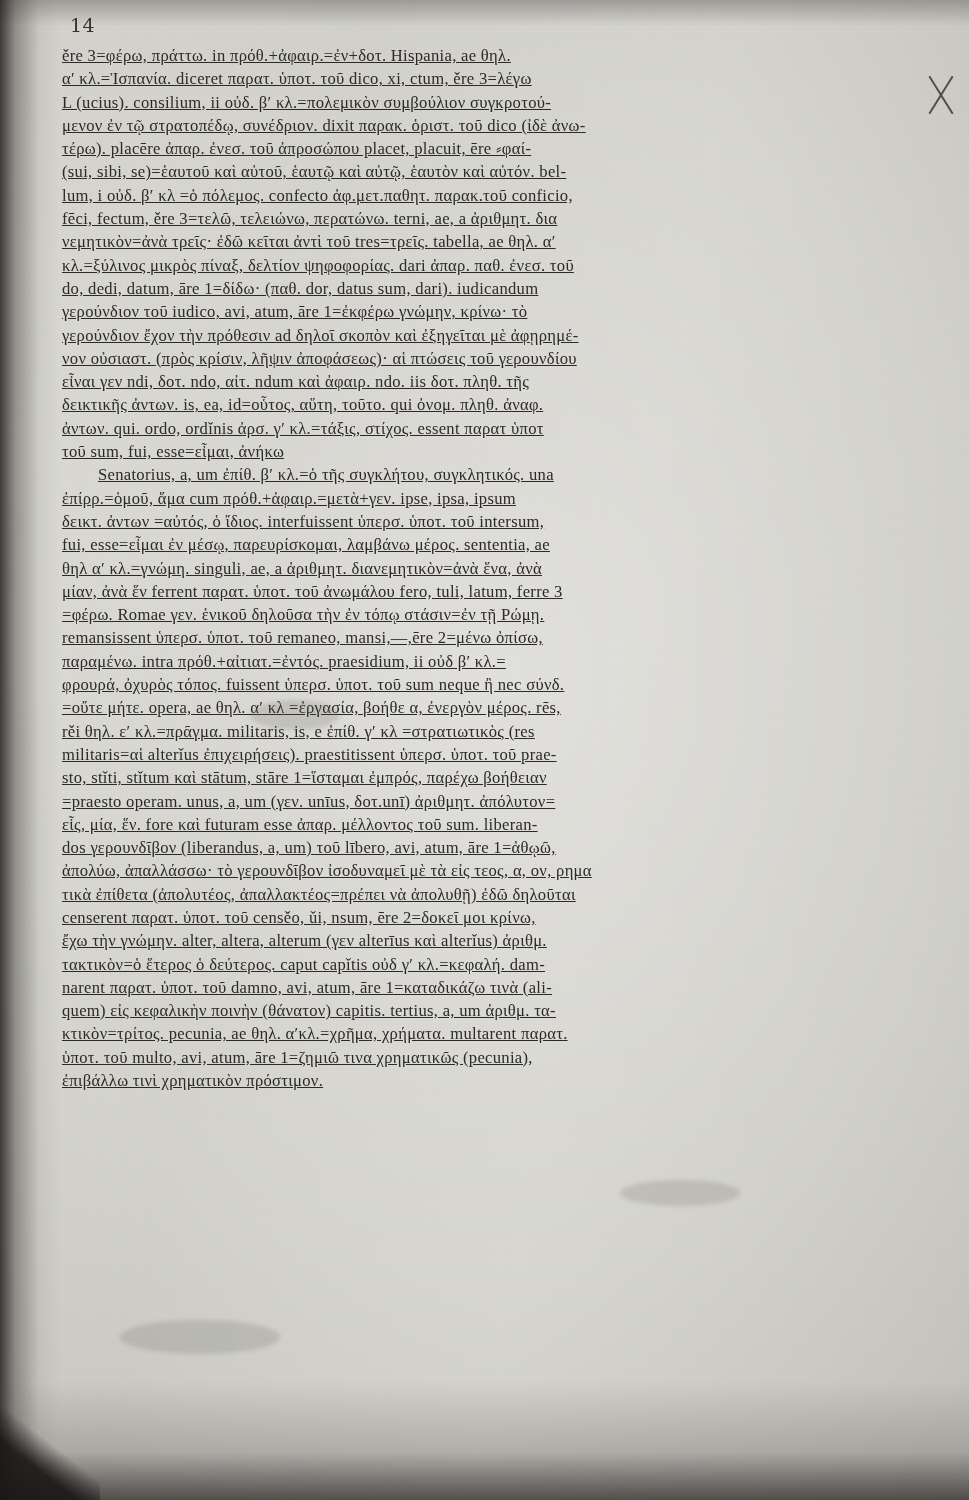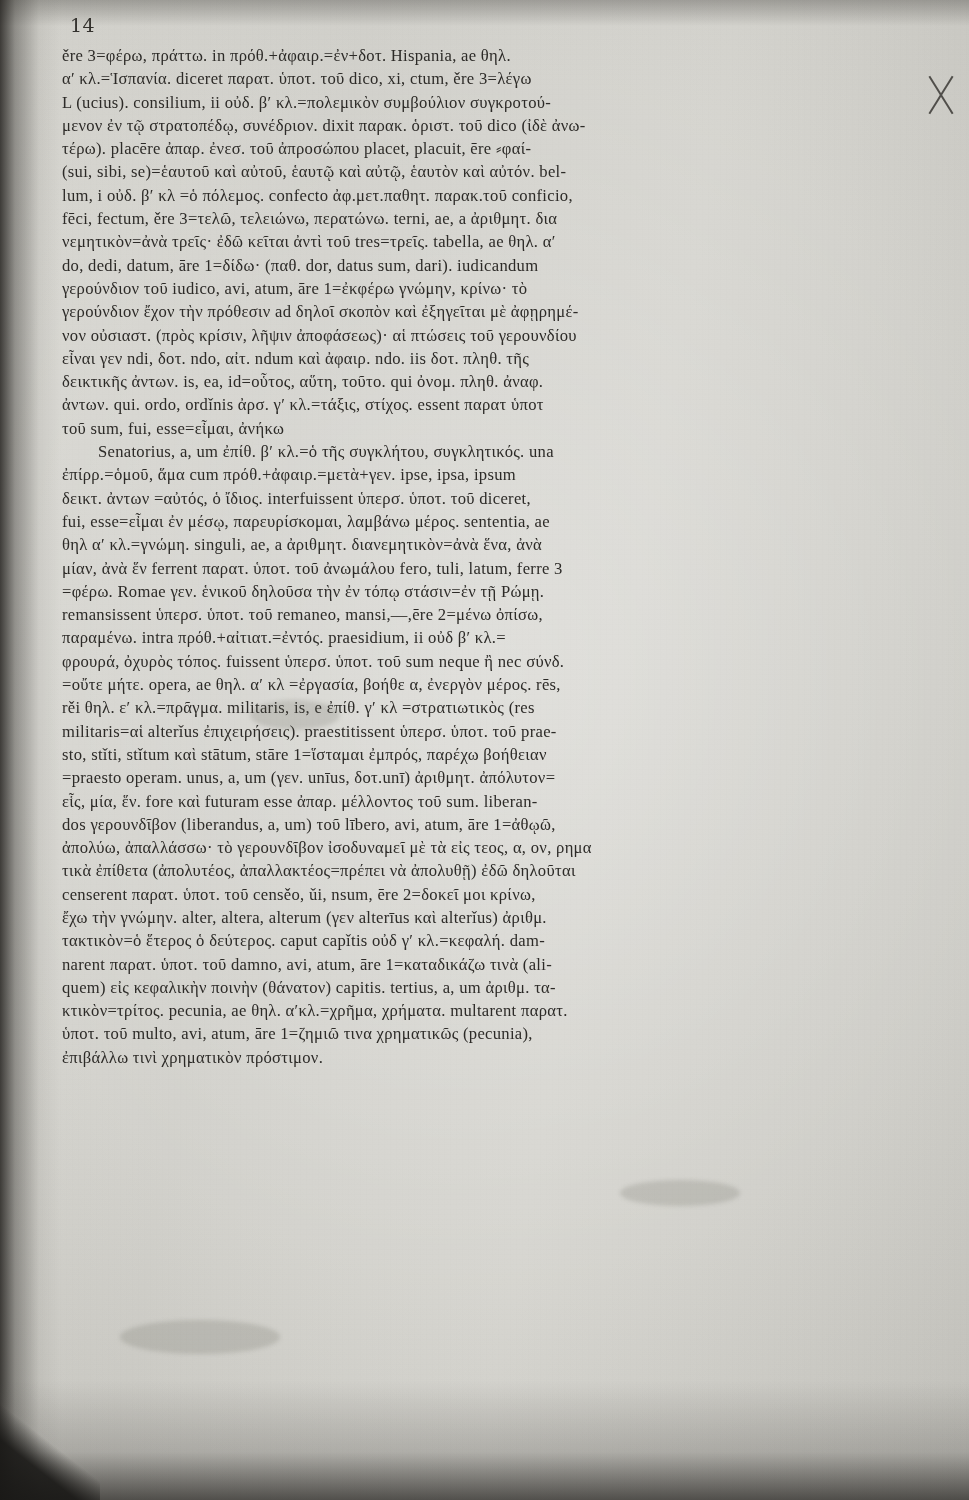--- a/index.html
+++ b/index.html
@@ -78,20 +78,21 @@
     font-size: 16.6px;
     line-height: 23.3px;
     text-align: justify;
     text-justify: inter-word;
     font-family: "DejaVu Serif", serif;
     letter-spacing: 0.1px;
   }
   .column p {
     margin: 0;
     padding: 0;
+    text-decoration: underline;
   }
   .column p.indent {
     text-indent: 36px;
   }
   .lat {
     font-family: "Liberation Serif", serif;
     letter-spacing: 0.3px;
   }
   
   .xmark {
@@ -132,31 +133,32 @@
   <div class="column">
     <p class="lat">ěre 3=φέρω, πράττω. in πρόθ.+ἀφαιρ.=ἐν+δοτ. Hispania, ae θηλ.</p>
     <p class="lat">α′ κλ.=Ἱσπανία. diceret παρατ. ὑποτ. τοῦ dico, xi, ctum, ěre 3=λέγω</p>
     <p class="lat">L (ucius). consilium, ii οὐδ. β′ κλ.=πολεμικὸν συμβούλιον συγκροτού-</p>
     <p class="lat">μενον ἐν τῷ στρατοπέδῳ, συνέδριον. dixit παρακ. ὁριστ. τοῦ dico (ἰδὲ ἀνω-</p>
     <p class="lat">τέρω). placēre ἀπαρ. ἐνεσ. τοῦ ἀπροσώπου placet, placuit, ēre ⸗φαί-</p>
     <p class="lat">(sui, sibi, se)=ἑαυτοῦ καὶ αὐτοῦ, ἑαυτῷ καὶ αὐτῷ, ἑαυτὸν καὶ αὐτόν. bel-</p>
     <p class="lat">lum, i οὐδ. β′ κλ =ὁ πόλεμος. confecto ἀφ.μετ.παθητ. παρακ.τοῦ conficio,</p>
     <p class="lat">fēci, fectum, ěre 3=τελῶ, τελειώνω, περατώνω. terni, ae, a ἀριθμητ. δια</p>
     <p class="lat">νεμητικὸν=ἀνὰ τρεῖς· ἐδῶ κεῖται ἀντὶ τοῦ tres=τρεῖς. tabella, ae θηλ. α′</p>
+    <p class="lat">κλ.=ξύλινος μικρὸς πίναξ, δελτίον ψηφοφορίας. dari ἀπαρ. παθ. ἐνεσ. τοῦ</p>
     <p class="lat">do, dedi, datum, āre 1=δίδω· (παθ. dor, datus sum, dari). iudicandum</p>
     <p class="lat">γερούνδιον τοῦ iudico, avi, atum, āre 1=ἐκφέρω γνώμην, κρίνω· τὸ</p>
     <p class="lat">γερούνδιον ἔχον τὴν πρόθεσιν ad δηλοῖ σκοπὸν καὶ ἐξηγεῖται μὲ ἀφῃρημέ-</p>
     <p class="lat">νον οὐσιαστ. (πρὸς κρίσιν, λῆψιν ἀποφάσεως)· αἱ πτώσεις τοῦ γερουνδίου</p>
     <p class="lat">εἶναι γεν ndi, δοτ. ndo, αἰτ. ndum καὶ ἀφαιρ. ndo. iis δοτ. πληθ. τῆς</p>
     <p class="lat">δεικτικῆς ἀντων. is, ea, id=οὗτος, αὕτη, τοῦτο. qui ὀνομ. πληθ. ἀναφ.</p>
     <p class="lat">ἀντων. qui. ordo, ordǐnis ἀρσ. γ′ κλ.=τάξις, στίχος. essent παρατ ὑποτ</p>
     <p class="lat">τοῦ sum, fui, esse=εἶμαι, ἀνήκω</p>
     <p class="lat indent">Senatorius, a, um ἐπίθ. β′ κλ.=ὁ τῆς συγκλήτου, συγκλητικός. una</p>
     <p class="lat">ἐπίρρ.=ὁμοῦ, ἅμα cum πρόθ.+ἀφαιρ.=μετὰ+γεν. ipse, ipsa, ipsum</p>
-    <p class="lat">δεικτ. ἀντων =αὐτός, ὁ ἴδιος. interfuissent ὑπερσ. ὑποτ. τοῦ diceret,</p>
+    <p class="lat">δεικτ. ἀντων =αὐτός, ὁ ἴδιος. interfuissent ὑπερσ. ὑποτ. τοῦ intersum,</p>
     <p class="lat">fui, esse=εἶμαι ἐν μέσῳ, παρευρίσκομαι, λαμβάνω μέρος. sententia, ae</p>
     <p class="lat">θηλ α′ κλ.=γνώμη. singuli, ae, a ἀριθμητ. διανεμητικὸν=ἀνὰ ἕνα, ἀνὰ</p>
     <p class="lat">μίαν, ἀνὰ ἕν ferrent παρατ. ὑποτ. τοῦ ἀνωμάλου fero, tuli, latum, ferre 3</p>
     <p class="lat">=φέρω. Romae γεν. ἑνικοῦ δηλοῦσα τὴν ἐν τόπῳ στάσιν=ἐν τῇ Ρώμῃ.</p>
     <p class="lat">remansissent ὑπερσ. ὑποτ. τοῦ remaneo, mansi,—,ēre 2=μένω ὀπίσω,</p>
     <p class="lat">παραμένω. intra πρόθ.+αἰτιατ.=ἐντός. praesidium, ii οὐδ β′ κλ.=</p>
     <p class="lat">φρουρά, ὀχυρὸς τόπος. fuissent ὑπερσ. ὑποτ. τοῦ sum neque ἢ nec σύνδ.</p>
     <p class="lat">=οὔτε μήτε. opera, ae θηλ. α′ κλ =ἐργασία, βοήθε α, ἐνεργὸν μέρος. rēs,</p>
     <p class="lat">rěi θηλ. ε′ κλ.=πρᾶγμα. militaris, is, e ἐπίθ. γ′ κλ =στρατιωτικὸς (res</p>
     <p class="lat">militaris=αἱ alterǐus ἐπιχειρήσεις). praestitissent ὑπερσ. ὑποτ. τοῦ prae-</p>

